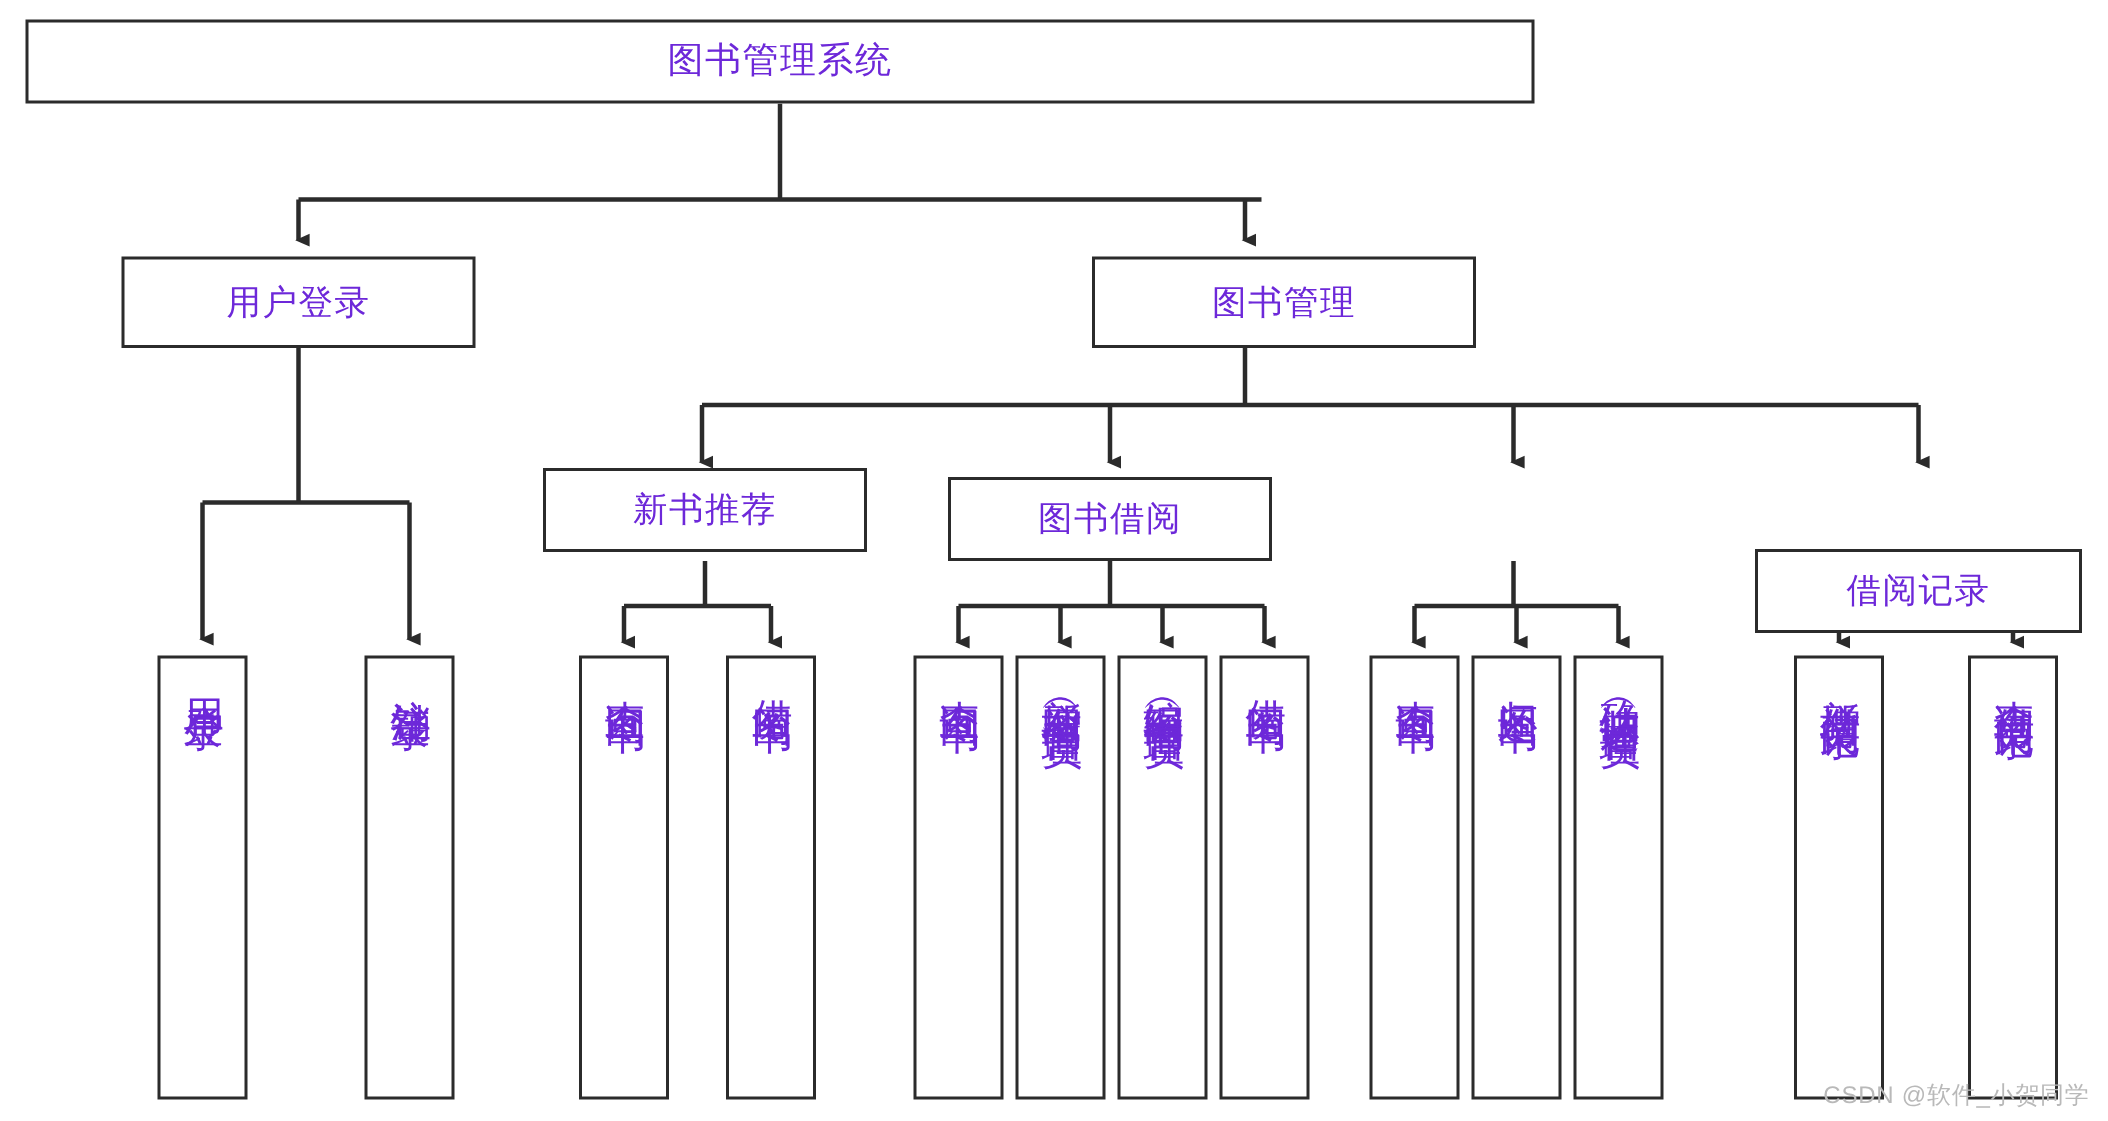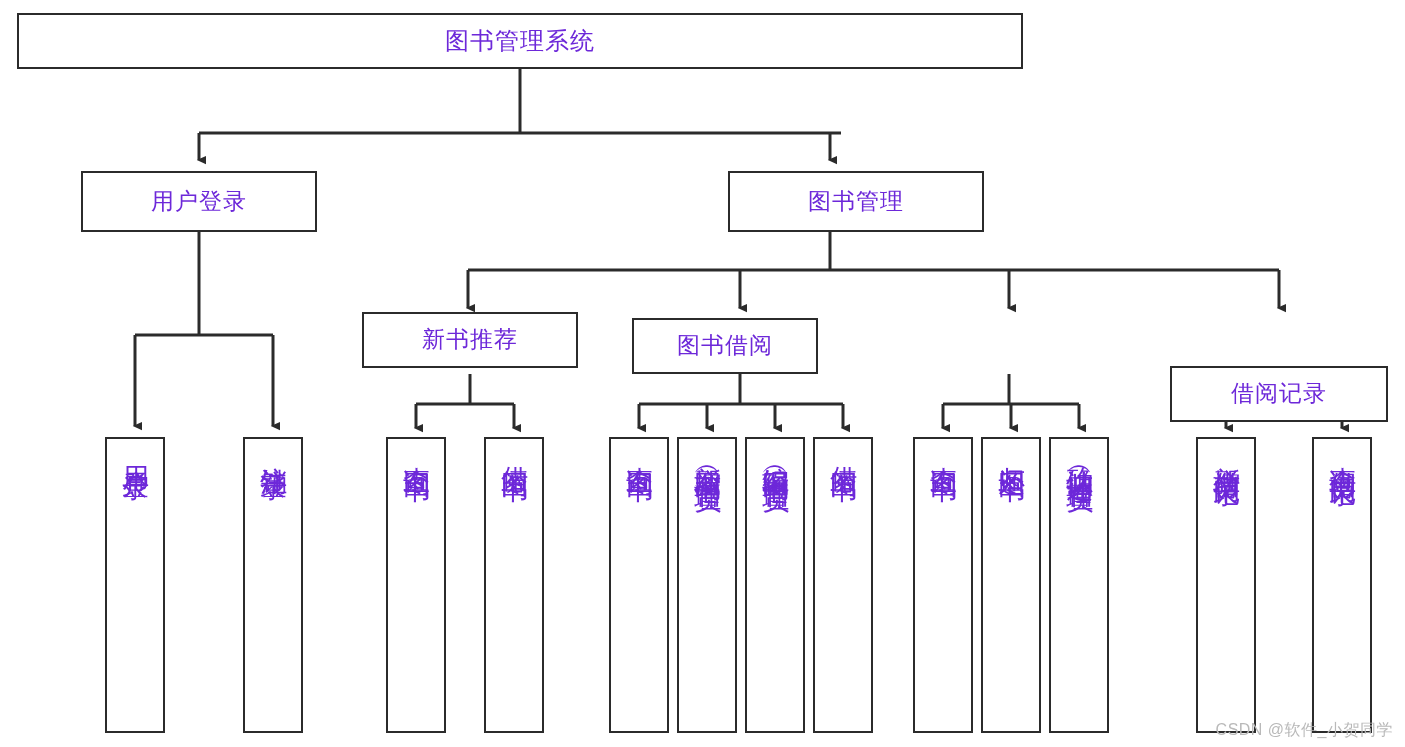--- a/index.html
+++ b/index.html
@@ -135,21 +135,21 @@
   <div class="node horiz" style="left:81px; top:171px; width:236px; height:61px;">
     <span class="label">用户登录</span>
   </div>
   <div class="node horiz" style="left:712px; top:171px; width:256px; height:61px;margin-left:16px;">
     <span class="label">图书管理</span>
   </div>
 
   <div class="node horiz" style="left:362px; top:312px; width:216px; height:56px;">
     <span class="label">新书推荐</span>
   </div>
-  <div class="node horiz" style="left:632px; top:318px; width:186px; height:56px;">
+  <div class="node horiz" style="left:632px; top:318px; width:216px; height:56px;">
     <span class="label">图书借阅</span>
   </div>
   <div class="node horiz" style="left:1170px; top:318px; width:218px; height:56px;margin-top:48px;">
     <span class="label">借阅记录</span>
   </div>
 
   <div class="node vert" style="left:105px; top:437px; width:60px; height:296px;">
     <span class="label">用户登录</span>
   </div>
   <div class="node vert" style="left:243px; top:437px; width:60px; height:296px;">

